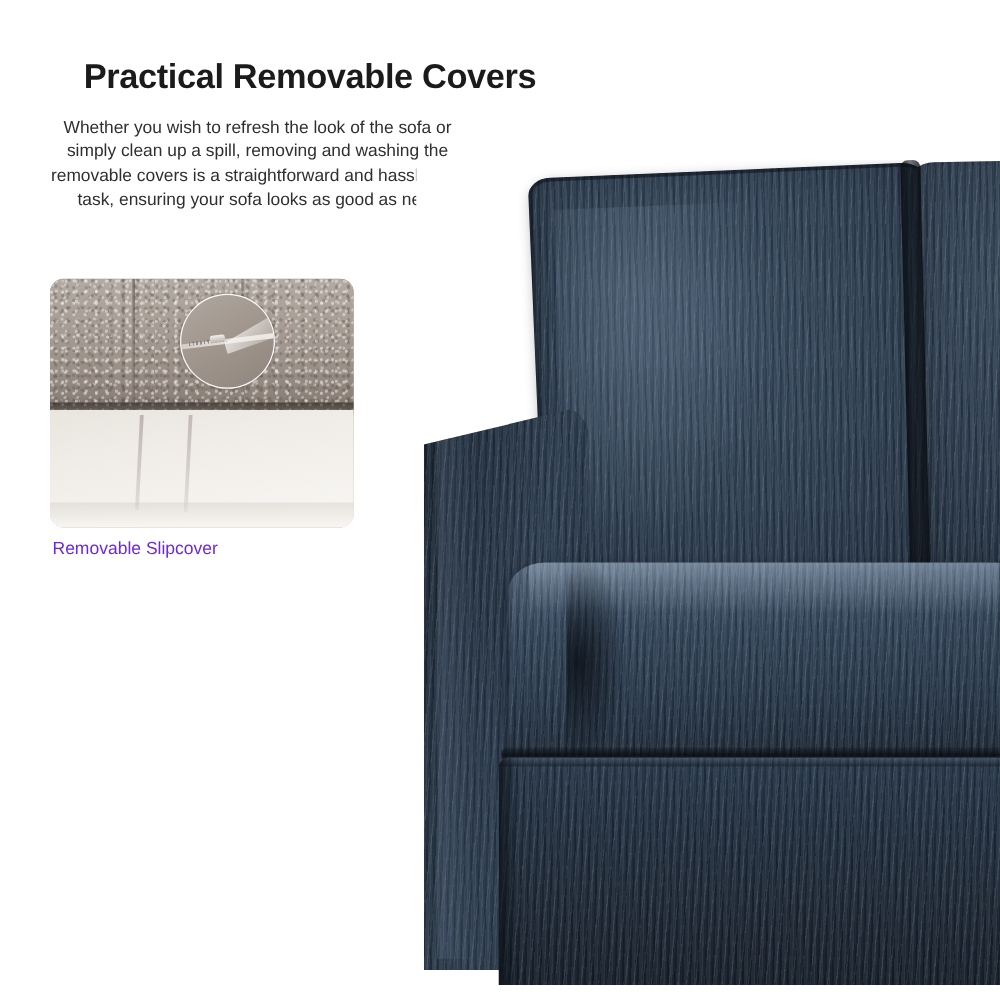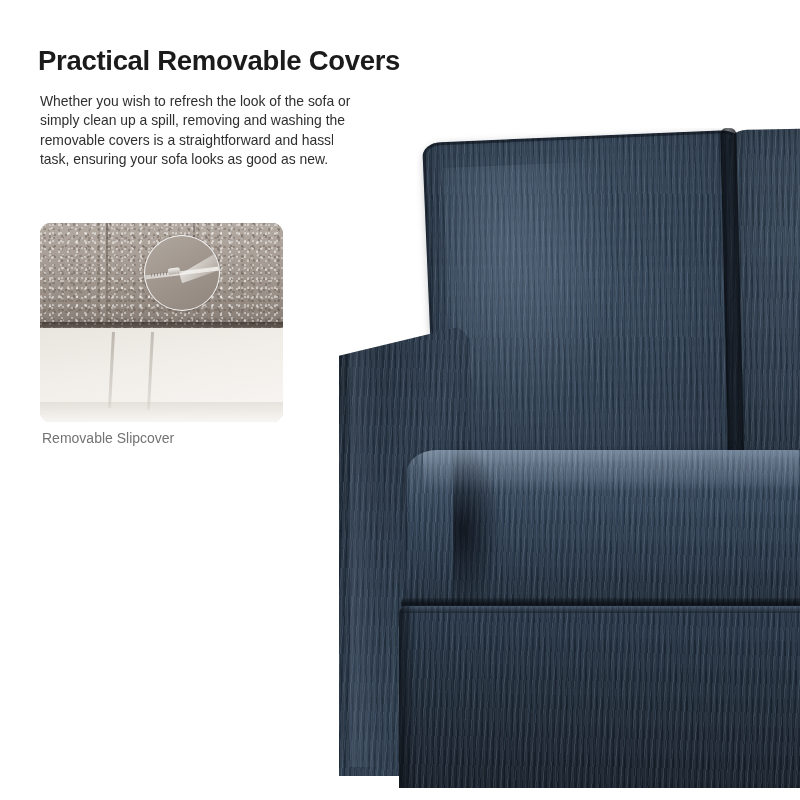--- a/index.html
+++ b/index.html
@@ -9,20 +9,21 @@
     width: 800px; height: 800px;
     background: #ffffff;
     font-family: "Liberation Sans", sans-serif;
     overflow: hidden;
   }
 
   #canvas {
     position: relative;
     width: 800px; height: 684px;
     background: #ffffff;
+    text-align: center;
   }
 
   
   #headline {
     position: absolute;
     left: 38px; top: 46px;
     width: 420px;
     font-size: 27.5px;
     font-weight: 700;
     letter-spacing: -0.3px;
@@ -49,21 +50,21 @@
     border-radius: 11px;
     overflow: hidden;
     background: #a39a92;
   }
 
   .thumb-caption {
     position: absolute;
     left: 2px;
     font-size: 14px;
     line-height: 18px;
-    color: #737373;
+    color: #6d28d9;
     white-space: pre-line;
   }
 
   #thumb-1 { left: 40px; top: 223px; }
   #thumb-1 .thumb-caption { top: 206px; }
   #thumb-2 { left: 40px; top: 499px; }
   #thumb-2 .thumb-caption { top: 206px; }
 
   
   .t1-bg {

